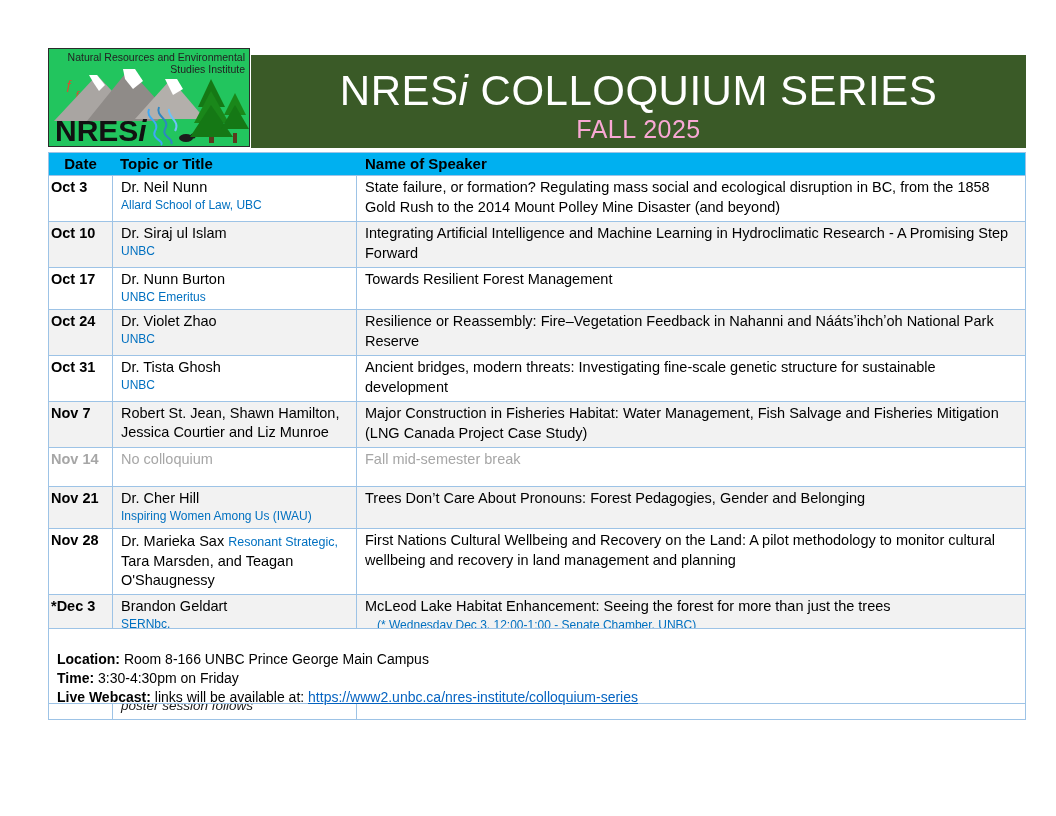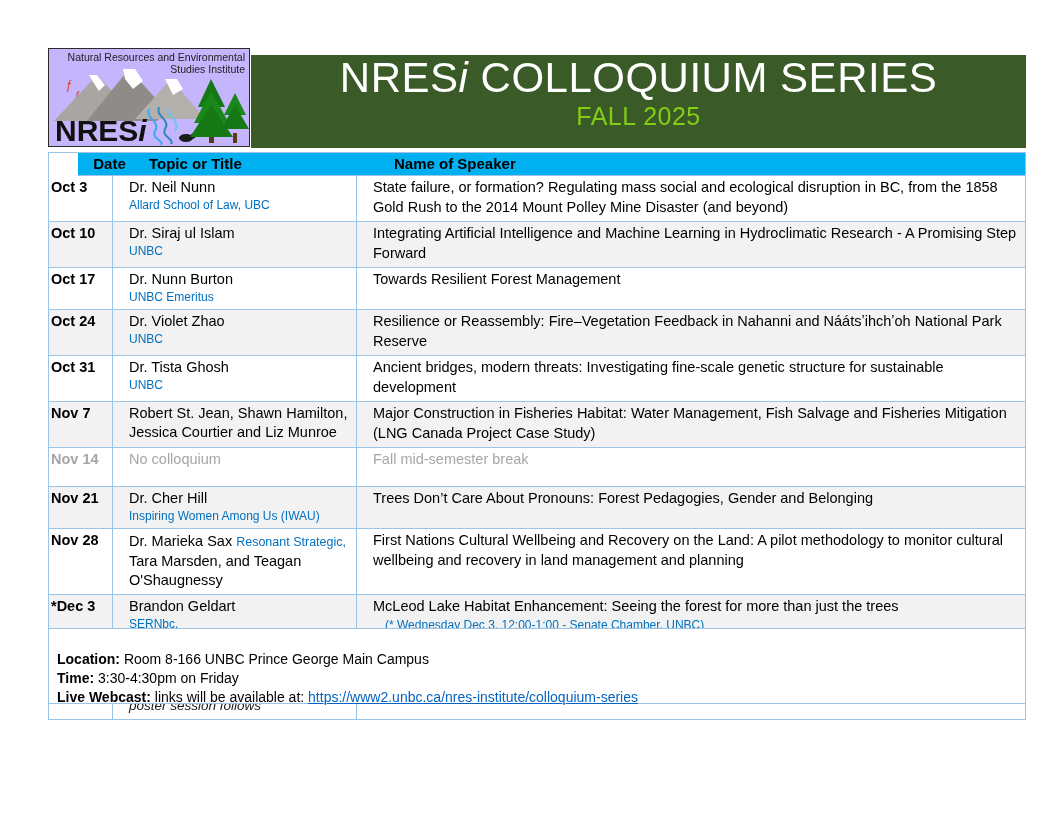--- a/index.html
+++ b/index.html
@@ -1,35 +1,35 @@
 <!DOCTYPE html>
 <html><head>
 <meta charset="utf-8">
 <style>
   html,body{margin:0;padding:0;background:#ffffff;}
   body{width:1056px;height:816px;position:relative;font-family:"Liberation Sans","DejaVu Sans",sans-serif;color:#000;overflow:hidden;}
 
   
   .header{position:absolute;left:48px;top:48px;width:978px;height:100px;}
-  .logo-box{position:absolute;left:0;top:0;width:200px;height:97px;background:#c4b5fd;border:1.5px solid #2b2b2b;z-index:2;}
+  .logo-box{position:absolute;left:0;top:0;width:200px;height:97px;background:#22c55e;border:1.5px solid #2b2b2b;z-index:2;}
   .logo-box svg{display:block;}
   .banner{position:absolute;left:203px;top:7px;width:775px;height:93px;background:#3a5a27;text-align:center;}
-  .banner-title{margin-top:1px;font-size:42px;line-height:44px;color:#ffffff;font-weight:500;letter-spacing:.5px;white-space:nowrap;}
+  .banner-title{margin-top:14px;font-size:42px;line-height:44px;color:#ffffff;font-weight:500;letter-spacing:.5px;white-space:nowrap;}
   .banner-title .it{font-style:italic;}
-  .banner-sub{margin-top:2px;font-size:25px;font-weight:500;color:#84cc16;letter-spacing:.5px;}
+  .banner-sub{margin-top:2px;font-size:25px;font-weight:500;color:#f9a8d4;letter-spacing:.5px;}
 
   
   .sched{position:absolute;left:48px;top:152px;width:978px;border:1px solid #9dc3e6;border-bottom:none;box-sizing:border-box;}
-  .t-head{display:grid;grid-template-columns:63px 245px 1fr;background:#00b0f0;border-bottom:1px solid #9dc3e6;margin-left:29px;}
+  .t-head{display:grid;grid-template-columns:63px 245px 1fr;background:#00b0f0;border-bottom:1px solid #9dc3e6;}
   .t-head .hc{font-size:15px;font-weight:bold;color:#000;padding:2px 0 3px 8px;}
   .t-head .hc.date{padding-left:0;text-align:center;}
   .t-row{display:grid;grid-template-columns:63px 245px 1fr;border-bottom:1px solid #9dc3e6;background:#fff;}
   .t-row.alt{background:#f2f2f2;}
   .t-row.mh{min-height:38px;}
-  .cell{padding:2px 8px 4px 16px;box-sizing:border-box;}
+  .cell{padding:2px 8px 4px 8px;box-sizing:border-box;}
   .cell.date{padding:3px 2px 2px 2px;text-align:left;font-weight:bold;font-size:14.5px;}
   .cell.speaker{border-left:1px solid #9dc3e6;border-right:1px solid #9dc3e6;line-height:19px;}
   .cell.topic{line-height:19.5px;}
   .muted-txt{color:#a6a6a6;}
 
   .seg-name{display:block;font-size:14.5px;color:#000;line-height:19px;}
   .seg-name-inline{font-size:14.5px;color:#000;}
   .seg-affil{display:block;font-size:12px;color:#0070c0;line-height:16px;}
   .seg-affil-inline{font-size:12.5px;color:#0070c0;}
   .seg-note-italic{display:block;font-size:12px;font-style:italic;color:#1a1a1a;line-height:16px;}

